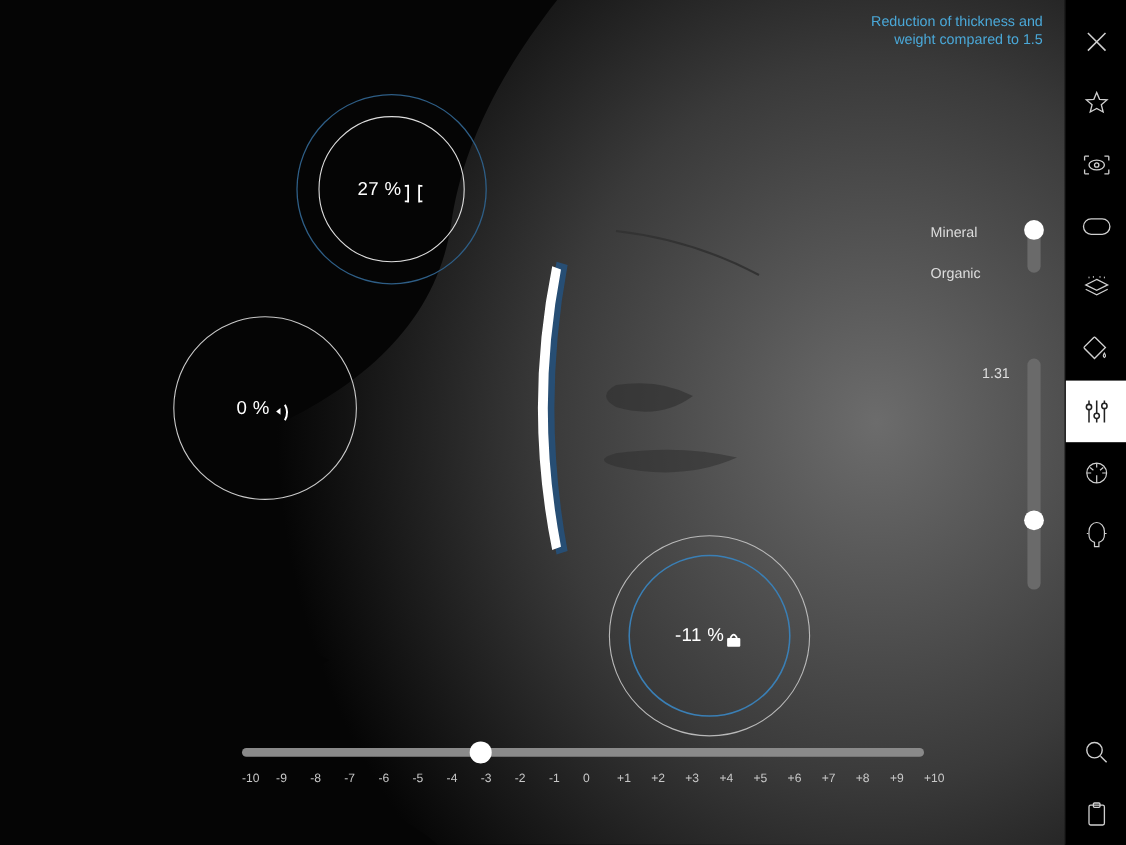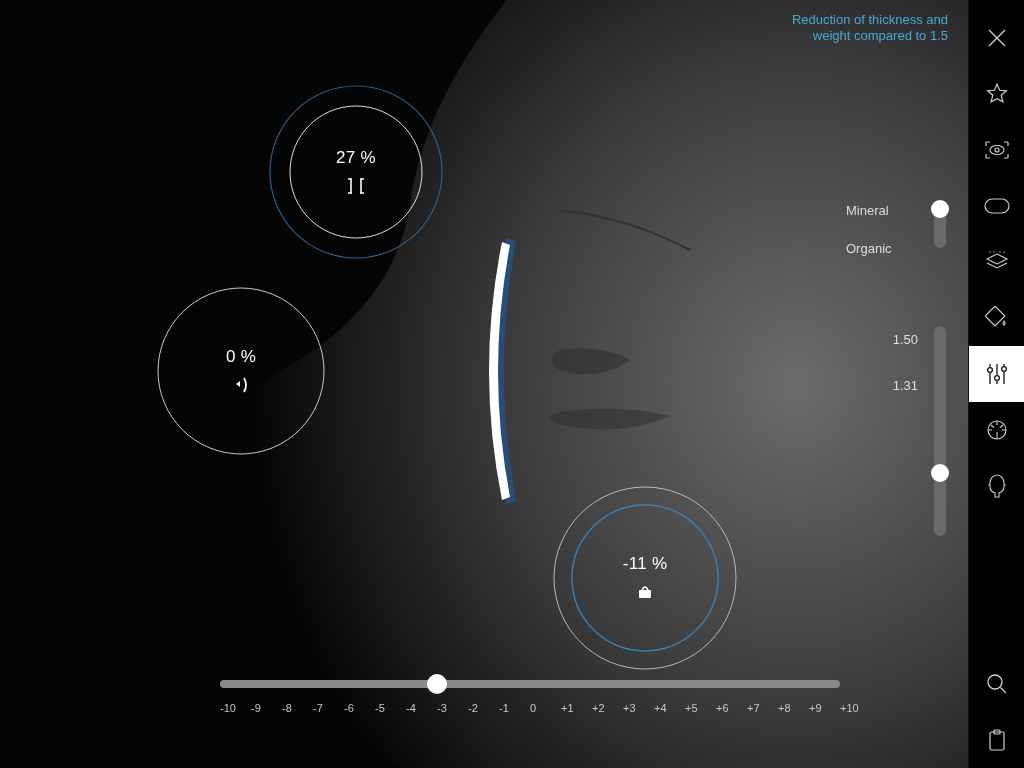--- a/index.html
+++ b/index.html
@@ -25,21 +25,21 @@
   
   .header-text {
     position: absolute; top: 12px; right: 76px;
     text-align: right; font-size: 13px; line-height: 16px;
     color: #4aa8d8; font-weight: 300;
   }
 
   
   .gauge {
     position: absolute;
-    display: flex; flex-direction: column; align-items: center; justify-content: center;
+    display: flex; flex-direction: row; align-items: center; justify-content: center;
   }
   .gauge .rings { position: absolute; inset: 0; }
   .gauge .val { font-size: 17px; font-weight: 400; letter-spacing: 0.3px; }
   .gauge .ico { margin-top: 8px; height: 20px; display:flex; align-items:center; justify-content:center; }
 
   .gauge-a { left: 268px; top:  84px; width: 176px; height: 176px; }
   .gauge-b { left: 156px; top: 286px; width: 170px; height: 170px; }
   .gauge-c { left: 552px; top: 485px; width: 186px; height: 186px; }
 
   
@@ -193,24 +193,20 @@
     </div>
     <div class="mat-row">
       <span>Organic</span>
       <span style="width:12px"></span>
     </div>
   </div>
 
   <div class="idx-col">
     <div class="idx-track"></div>
     <div class="idx-thumb" style="top:148px"></div>
-    <div class="idx-row">
-        <span>1.50</span>
-        <span style="width:12px"></span>
-      </div>
     <div class="idx-row">
         <span>1.31</span>
         <span style="width:12px"></span>
       </div>
   </div>
 </div>
 
 <div class="hslider-wrap">
   <div class="hslider-track">
     <div class="hslider-thumb" id="diopter-thumb" style="left: 35%;"></div>

